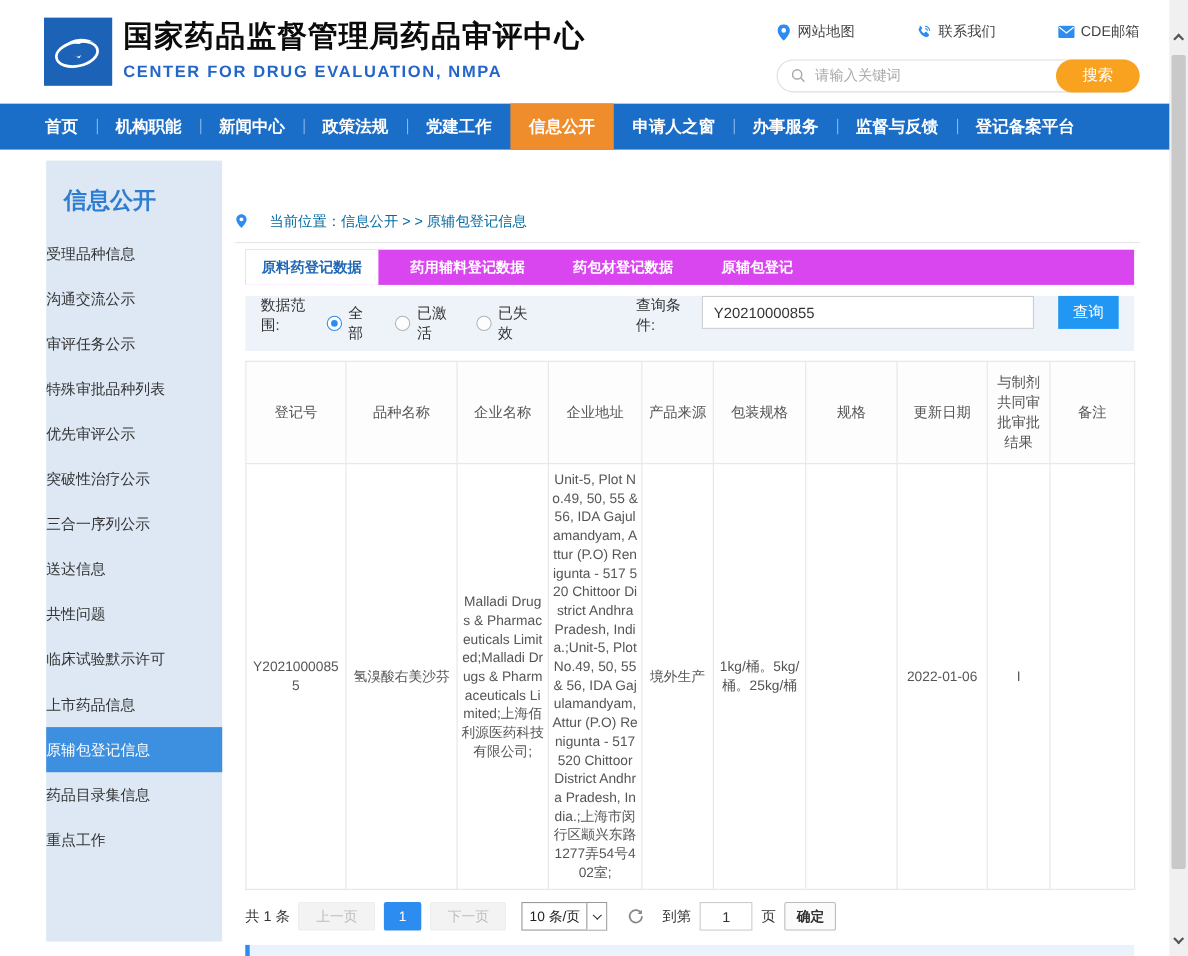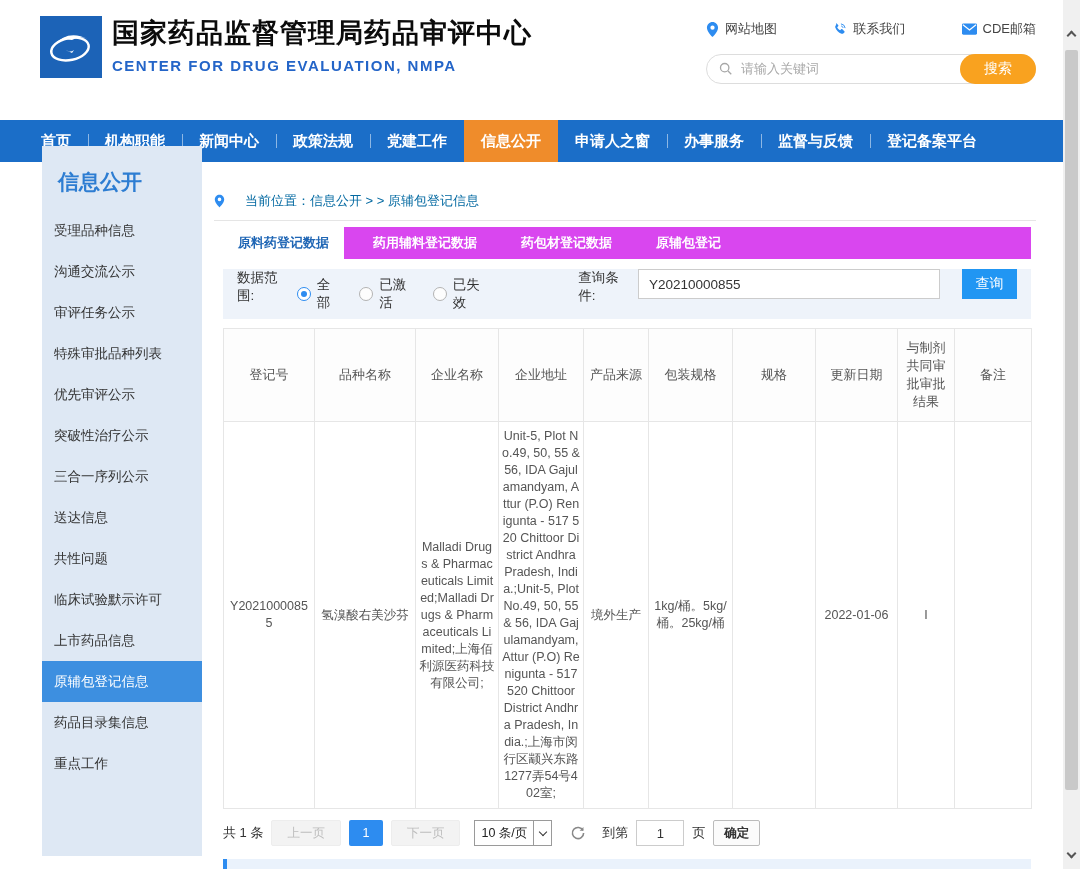--- a/index.html
+++ b/index.html
@@ -1,21 +1,21 @@
 <!DOCTYPE html>
 <html><head>
 <meta charset="utf-8">
 <style>
   * { margin:0; padding:0; box-sizing:border-box; }
   html,body { width:1080px; height:869px; overflow:hidden; background:#fff;
     font-family:"Liberation Sans","DejaVu Sans",sans-serif; }
   .page { position:relative; width:1080px; height:869px; background:#fff; overflow:hidden; }
 
   
-  .header { position:relative; height:120px; background:#fff; }
+  .header { position:relative; height:94px; background:#fff; }
   .logo { position:absolute; left:40px; top:16px; width:62px; height:62px; background:#1c63b7; display:flex; align-items:center; justify-content:center; }
   .brand { position:absolute; left:112px; top:15px; }
   .brand-title { font-size:27px; font-weight:bold; color:#0b0b0b; letter-spacing:1px; }
   .brand-sub { margin-top:6px; font-size:15px; font-weight:bold; color:#2465c8; letter-spacing:1.5px; }
   .header-right { position:absolute; right:44px; top:0; width:330px; }
   .quick-links { display:flex; justify-content:space-between; margin-top:20px; }
   .qlink { display:flex; align-items:center; gap:6px; font-size:13px; color:#444; cursor:pointer; }
   .search-pill { position:relative; margin-top:16px; width:330px; height:30px; border:1px solid #ddd; border-radius:15px; background:#fff; display:flex; align-items:center; padding-left:12px; }
   .search-ph { color:#aaa; font-size:13px; margin-left:8px; }
   .search-btn { position:absolute; right:-1px; top:-1px; height:30px; width:76px; border:none; border-radius:15px; background:#f9a21f; color:#fff; font-size:14px; cursor:pointer; }
@@ -23,21 +23,21 @@
   
   .nav { height:42px; background:#1b6ec8; display:flex; align-items:stretch; padding-left:24px; }
   .nav-item { display:flex; align-items:center; padding:0 17px; color:#fff; font-size:15px; font-weight:bold; cursor:pointer; position:relative; }
   .nav-item + .nav-item::before { content:""; position:absolute; left:0; top:14px; height:14px; width:1px; background:rgba(255,255,255,.5); }
   .nav-item.active { background:#ef8c2b; }
   .nav-item.active::before, .nav-item.active + .nav-item::before { display:none; }
 
   
   .sidebar { position:absolute; left:42px; top:146px; width:160px; height:710px; background:#dee8f4; padding-top:14px; }
   .side-title { font-size:21px; font-weight:bold; color:#2d7dd2; padding:8px 0 14px 16px; }
-  .side-item { height:41px; line-height:41px; padding-left:12px; font-size:13.5px; color:#333; cursor:pointer; }
+  .side-item { height:41px; line-height:41px; padding-left:0; font-size:13.5px; color:#333; cursor:pointer; }
   .side-item.active { background:#3d8fe0; color:#fff; }
 
   
   .main { position:absolute; left:214px; top:146px; width:822px; }
   .breadcrumb { display:flex; align-items:center; gap:20px; font-size:13px; color:#0369a1; padding:6px 0 10px 0; border-bottom:1px solid #e5e5e5;margin-top:40px; }
   .block { margin-left:9px; width:808px; }
 
   .tabs { margin-top:6px; height:32px; background:#d946ef; display:flex; }
   .tab { display:flex; align-items:center; padding:0 15px; color:#fff; font-size:13px; font-weight:bold; cursor:pointer; }
   .tab.active { background:#fff; color:#1f66b5; }

